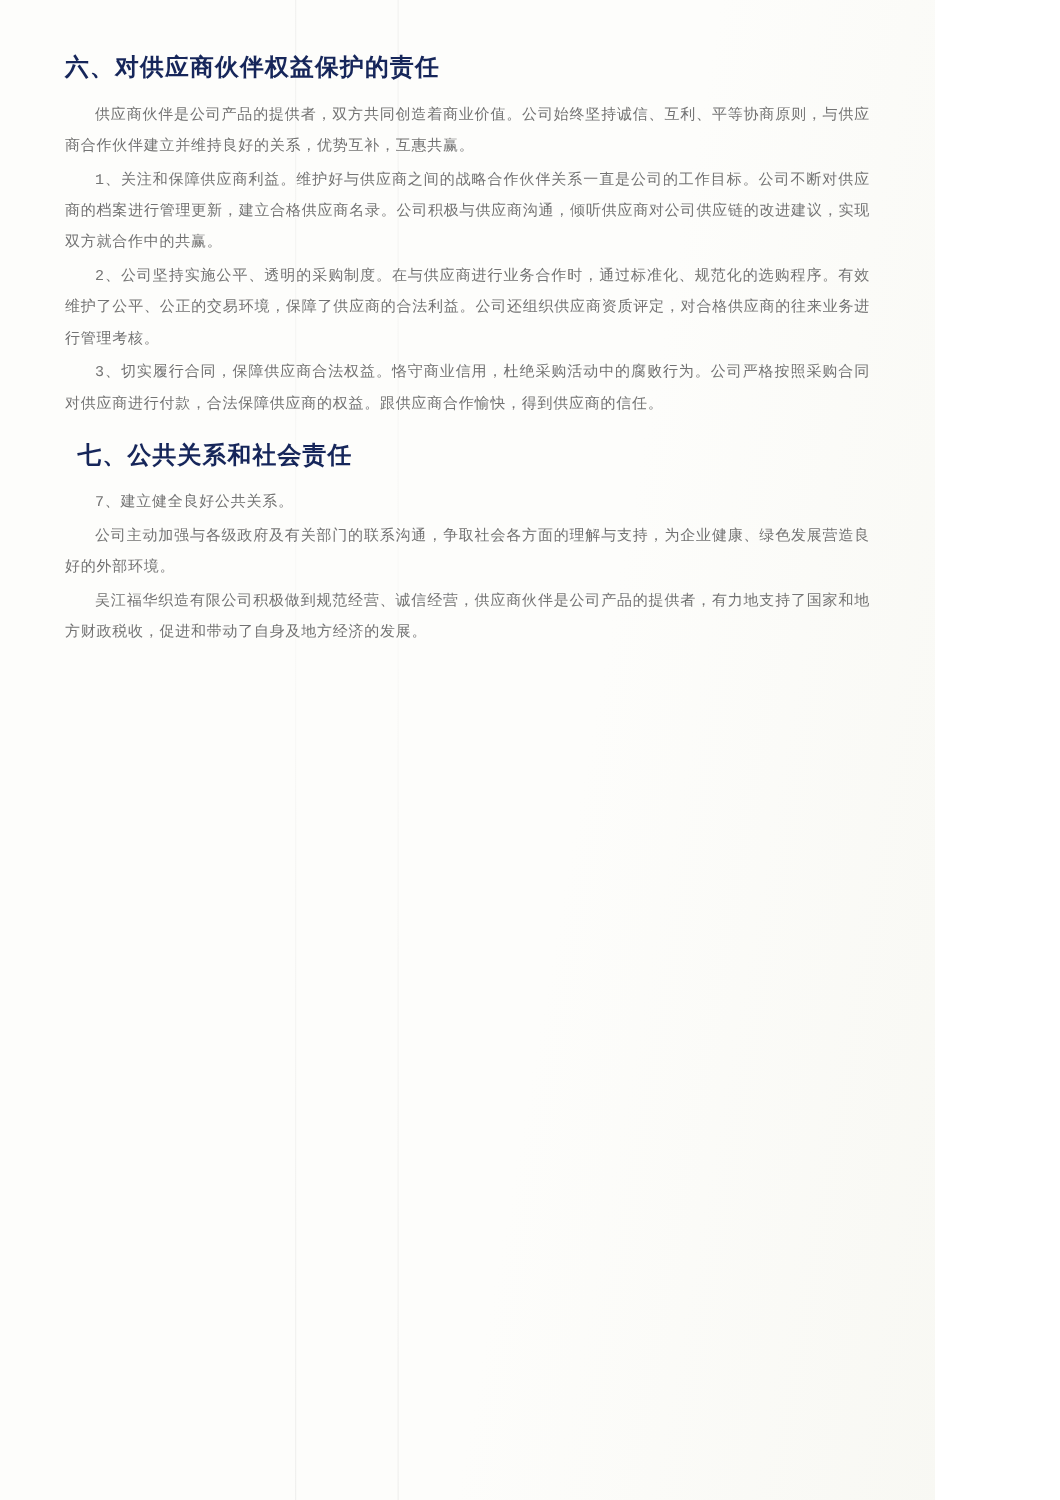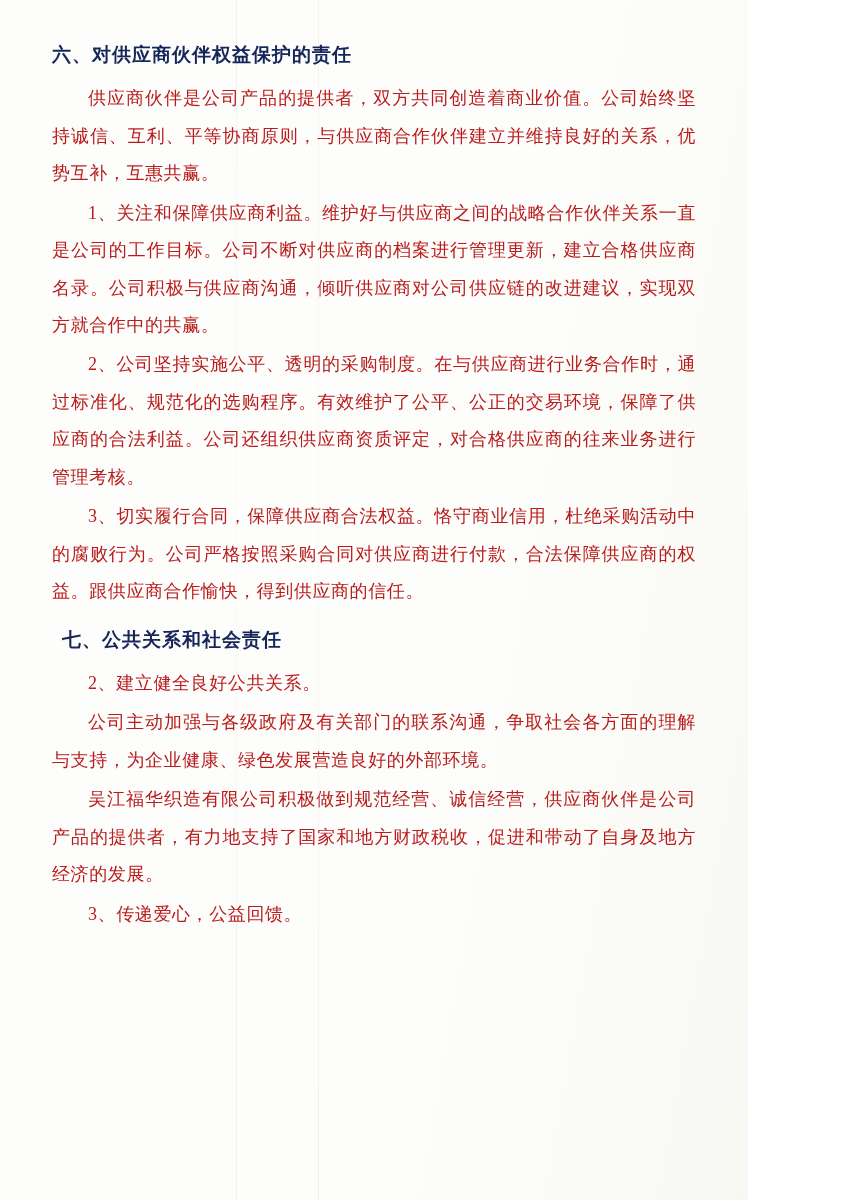--- a/index.html
+++ b/index.html
@@ -48,28 +48,29 @@
     margin: 0 0 10px 0;
     letter-spacing: 1px;
     line-height: 1.6;
   }
   h2.heading.second {
     margin-top: 14px;
     margin-left: 10px;
   }
 
   p.para {
-    font-size: 18px;
+    font-size: 12px;
     line-height: 2.08;
     margin: 0 0 2px 0;
     text-indent: 2em;
     text-align: justify;
     text-justify: inter-ideograph;
-    color: #b91c1c;
+    color: #737373;
     letter-spacing: 0.6px;
+    font-family: Liberation Mono, monospace;
   }
   p.para.tight {
     margin-bottom: 0;
   }
 </style>
 </head>
 <body>
 
 <div class="page">
   <div class="scan-fold f1"></div>
@@ -80,19 +81,18 @@
 
     <h2 class="heading">六、对供应商伙伴权益保护的责任</h2>
 
     <p class="para">供应商伙伴是公司产品的提供者，双方共同创造着商业价值。公司始终坚持诚信、互利、平等协商原则，与供应商合作伙伴建立并维持良好的关系，优势互补，互惠共赢。</p>
     <p class="para">1、关注和保障供应商利益。维护好与供应商之间的战略合作伙伴关系一直是公司的工作目标。公司不断对供应商的档案进行管理更新，建立合格供应商名录。公司积极与供应商沟通，倾听供应商对公司供应链的改进建议，实现双方就合作中的共赢。</p>
     <p class="para">2、公司坚持实施公平、透明的采购制度。在与供应商进行业务合作时，通过标准化、规范化的选购程序。有效维护了公平、公正的交易环境，保障了供应商的合法利益。公司还组织供应商资质评定，对合格供应商的往来业务进行管理考核。</p>
     <p class="para">3、切实履行合同，保障供应商合法权益。恪守商业信用，杜绝采购活动中的腐败行为。公司严格按照采购合同对供应商进行付款，合法保障供应商的权益。跟供应商合作愉快，得到供应商的信任。</p>
 
     <h2 class="heading second">七、公共关系和社会责任</h2>
 
-    <p class="para">2、建立健全良好公共关系。</p>
+    <p class="para">7、建立健全良好公共关系。</p>
     <p class="para">公司主动加强与各级政府及有关部门的联系沟通，争取社会各方面的理解与支持，为企业健康、绿色发展营造良好的外部环境。</p>
     <p class="para">吴江福华织造有限公司积极做到规范经营、诚信经营，供应商伙伴是公司产品的提供者，有力地支持了国家和地方财政税收，促进和带动了自身及地方经济的发展。</p>
-    <p class="para tight">3、传递爱心，公益回馈。</p>
 
   </div>
 </div>
 
 </body></html>

